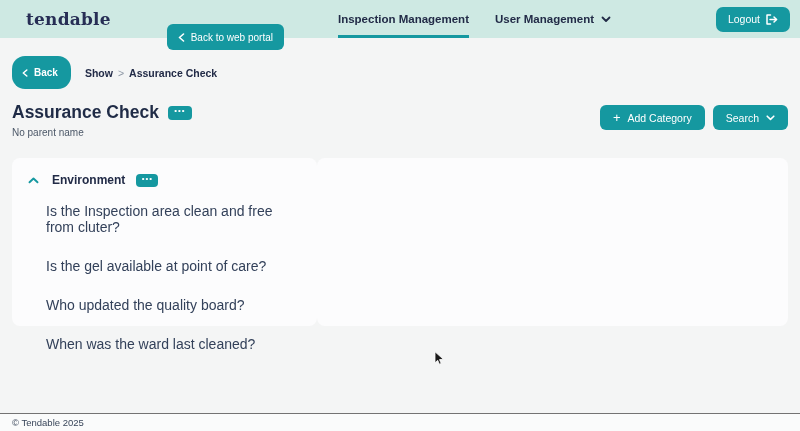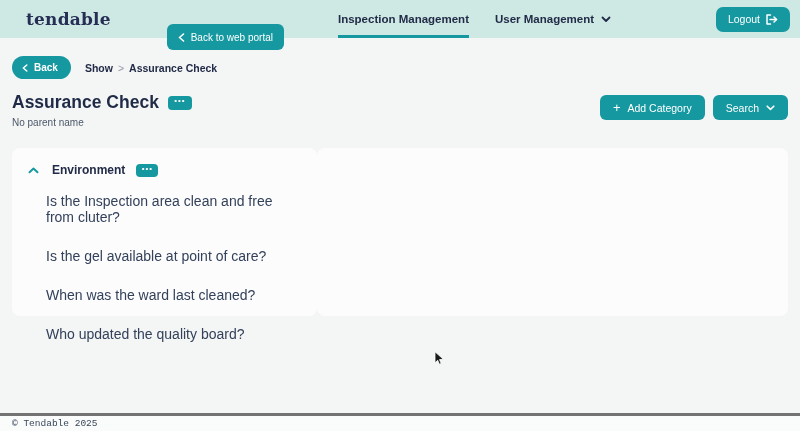--- a/index.html
+++ b/index.html
@@ -81,21 +81,21 @@
 
   
   .main { flex: 1; padding: 18px 12px 0 12px; }
 
   .crumb-row { display: flex; align-items: center; gap: 14px; }
   .back-btn {
     background: #1598a0;
     color: #fff;
     border: none;
     border-radius: 13px;
-    height: 23px;
+    height: 33px;
     padding: 0 13px 0 10px;
     font-size: 10px;
     font-weight: 700;
     font-family: "Liberation Sans", sans-serif;
     display: flex;
     align-items: center;
     gap: 6px;
     cursor: pointer;
   }
   .breadcrumb { display: flex; align-items: center; gap: 5px; font-size: 10.5px; font-weight: 700; color: #222b47; }
@@ -151,28 +151,27 @@
     padding: 12px 14px 11px 34px;
     font-size: 14px;
     color: #33415a;
     cursor: pointer;
   }
 
   
   .footer {
     height: 18px;
     background: #fafbfb;
-    border-top: 3px solid #737373;
+    border-top: 1px solid #737373;
     display: flex;
     align-items: center;
     padding-left: 12px;
     font-size: 9.5px;
     color: #39465a;
     flex-shrink: 0;
-    font-family: Liberation Mono, monospace;
   }
 
   .cursor { position: absolute; left: 434px; top: 351px; pointer-events: none; }
   svg { display: block; }
 </style>
 </head>
 <body>
 
 <div class="app">
 
@@ -271,22 +270,22 @@
                 </svg>
             </span>
           </button>
           <span class="cat-name">Environment</span>
           <button class="ellipsis-pill small">
             <span>•••</span>
           </button>
         </div>
         <div class="question">Is the Inspection area clean and free from cluter?</div>
         <div class="question">Is the gel available at point of care?</div>
+        <div class="question">Who updated the quality board?</div>
         <div class="question">When was the ward last cleaned?</div>
-        <div class="question">Who updated the quality board?</div>
       </section>
 
       <section class="card card-right"></section>
     </div>
   </main>
 
   <footer class="footer">
     <span>© Tendable 2025</span>
   </footer>
 

